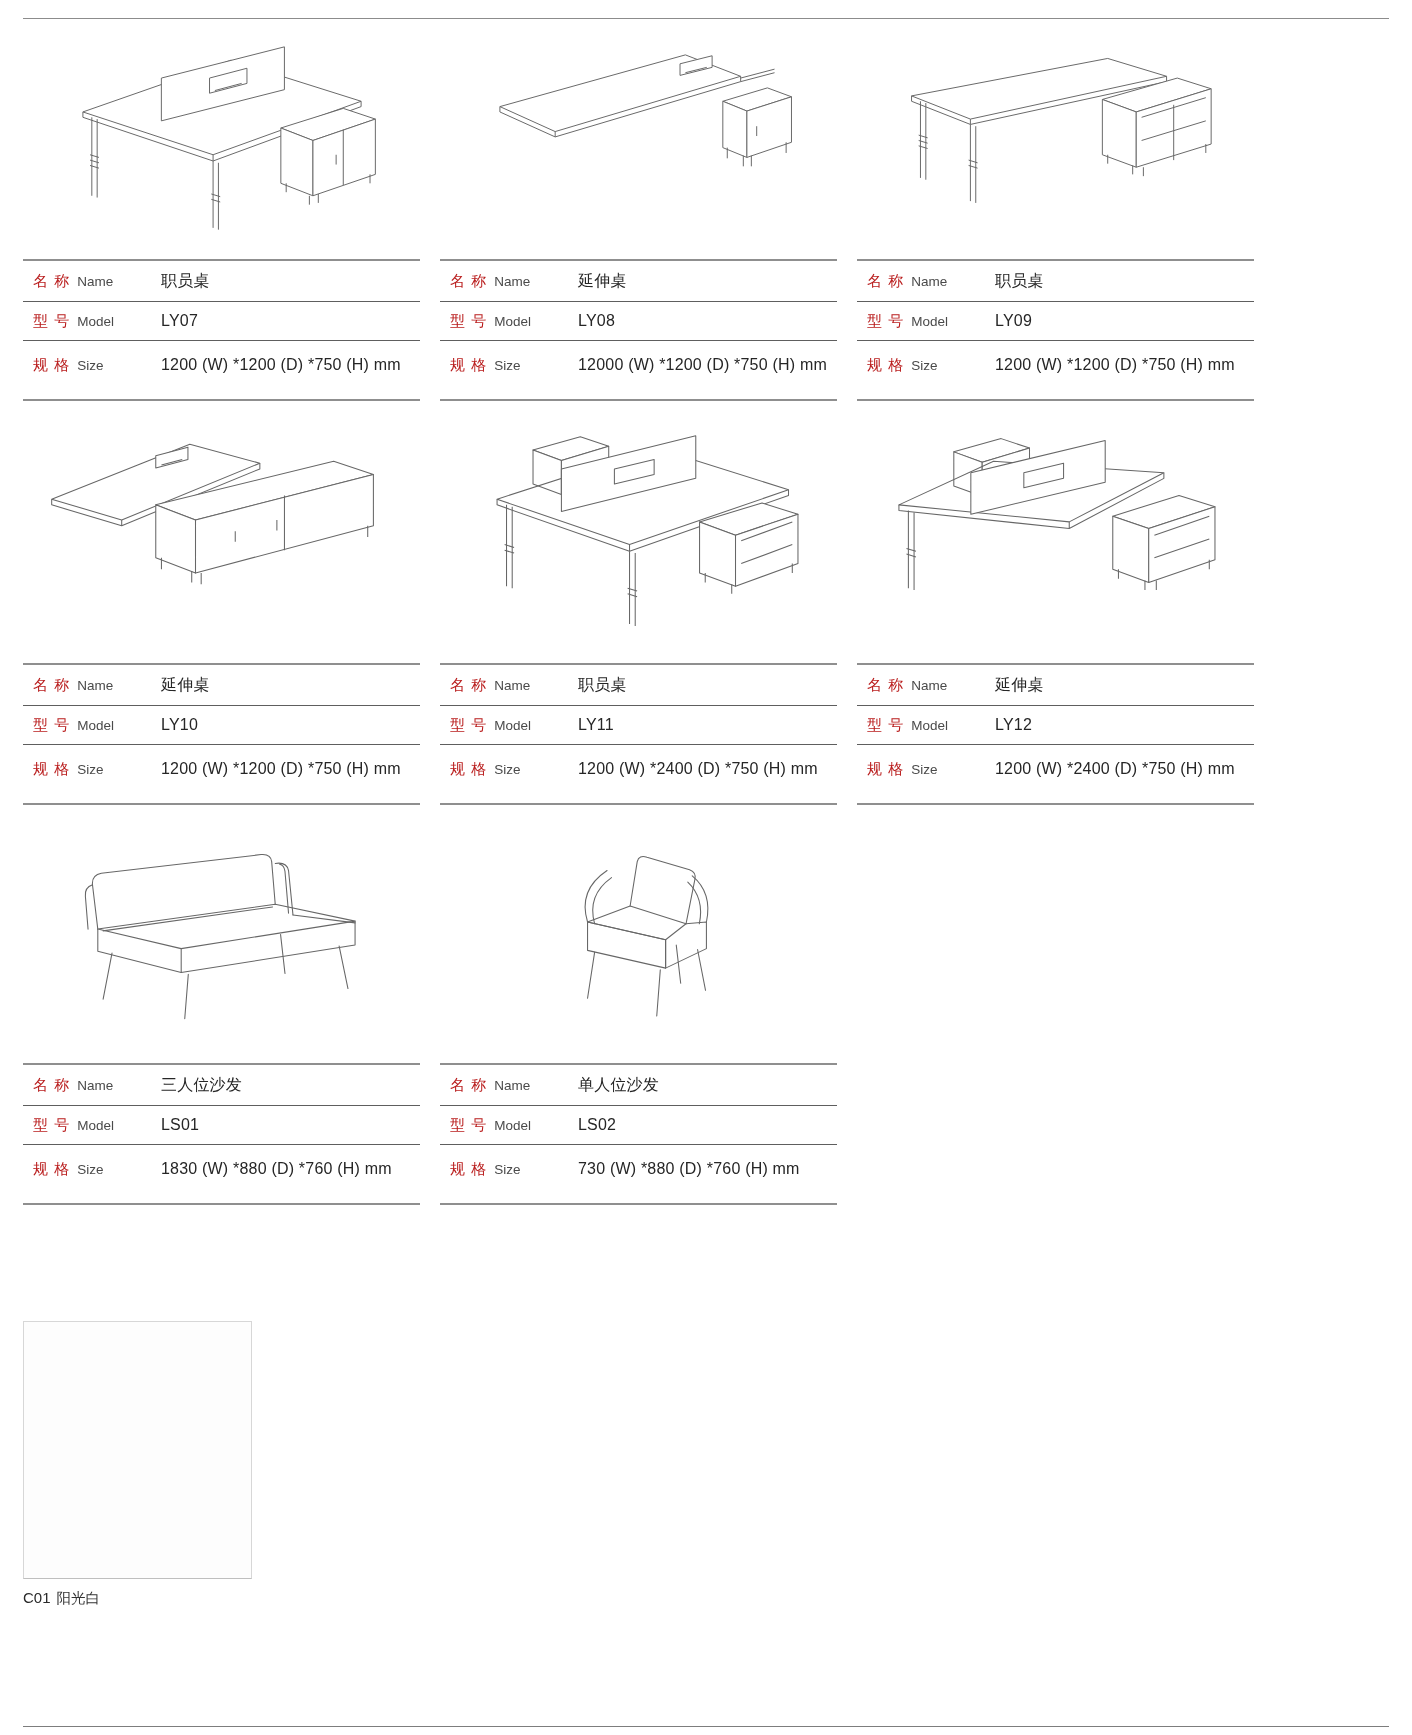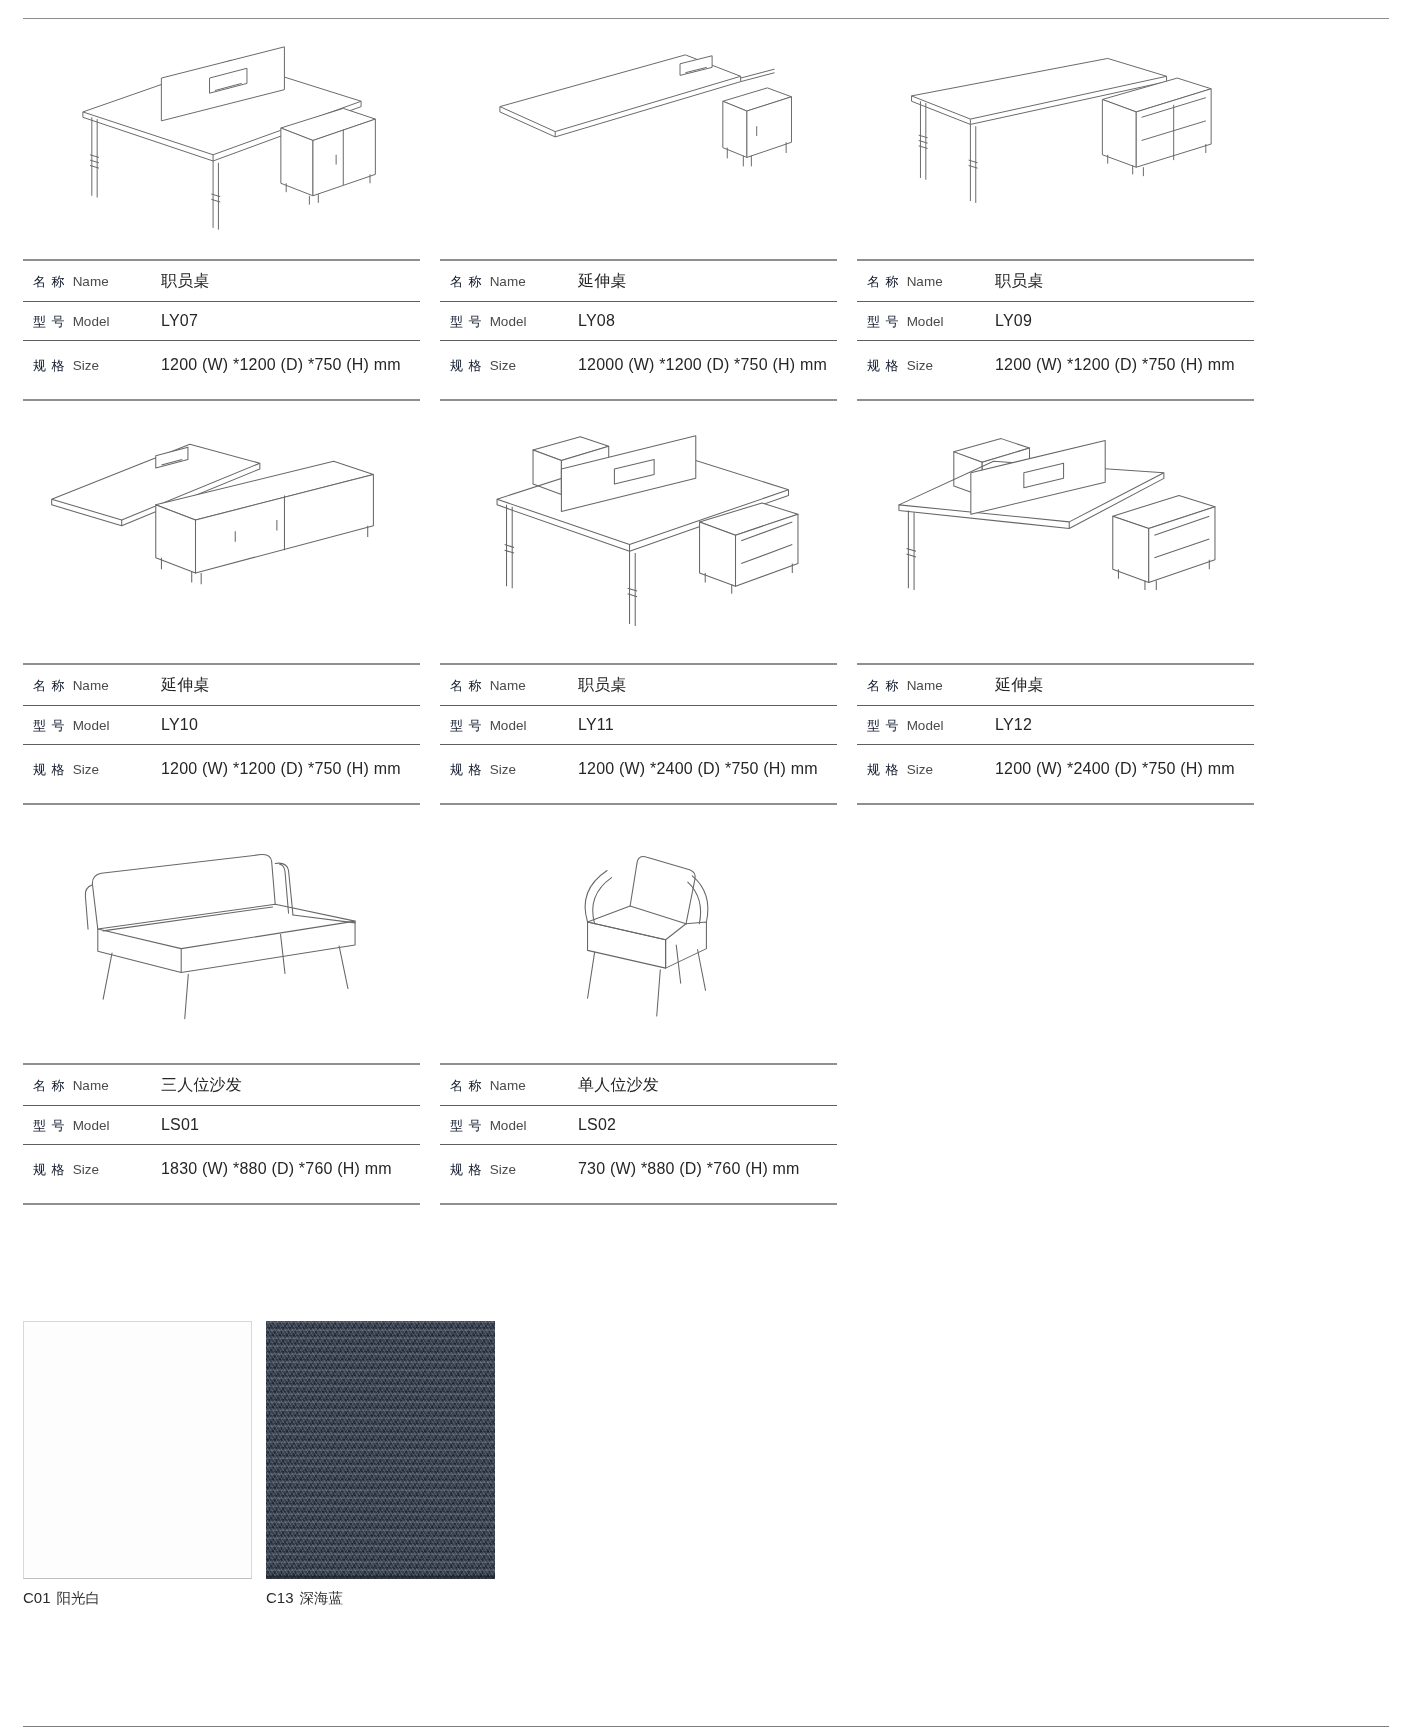--- a/index.html
+++ b/index.html
@@ -37,32 +37,32 @@
   .spec .row{
     display:flex;align-items:baseline;
     padding:10px 6px 9px 10px;
     border-bottom:1px solid #5e5e5e;
   }
   .spec .row.rsize{
     padding-top:15px;padding-bottom:24px;
     border-bottom:2px solid #8f8f8f;
   }
   .lab{flex:0 0 128px;white-space:nowrap;}
-  .lab .cn{font-size:13px;color:#0f172a;letter-spacing:1px;}
+  .lab .cn{font-size:15px;color:#b91c1c;letter-spacing:1px;}
   .lab .en{font-size:13.5px;color:#4a4a4a;margin-left:7px;text-align:center;}
   .val{flex:1;font-size:16px;color:#262626;letter-spacing:0.2px;white-space:nowrap;}
 
   .colour-section{margin-top:116px;}
   .colour-heading{
     font-family:"Liberation Serif","DejaVu Serif",serif;
     font-size:21px;color:#1c1c1c;letter-spacing:0.5px;
     padding-bottom:6px;
     border-bottom:1px solid #9a9a9a;
   }
-  .swatches{display:flex;gap:14px;margin-top:13px;}
+  .swatches{display:flex;gap:6px;margin-top:13px;}
   .swatch-block{display:flex;flex-direction:column;}
   .swatch{width:229px;height:258px;box-sizing:border-box;}
   .swatch.plain-white{border:1px solid #d7d7d7;border-bottom-color:#bfbfbf;}
   .swatch.fabric{
     background-color:#343e4a;
     background-image:
       repeating-linear-gradient(60deg, rgba(215,225,238,0.16) 0 1px, rgba(0,0,0,0) 1px 3px),
       repeating-linear-gradient(0deg, rgba(134,148,168,0.30) 0 1px, rgba(8,12,20,0.28) 3px 4px, rgba(0,0,0,0) 4px 8px),
       repeating-linear-gradient(120deg, rgba(12,17,27,0.38) 0 2px, rgba(0,0,0,0) 2px 6px);
     box-shadow:inset 0 -3px 0 rgba(5,8,14,0.45);
@@ -366,21 +366,17 @@
 
     <div class="cell r3"></div>
   </div>
 
   <div class="colour-section">
     <div class="swatches">
       <div class="swatch-block">
         <div class="swatch plain-white" style="background-color: rgb(253, 253, 253);"></div>
         <div class="swatch-label"><span class="sw-code">C01</span><span class="sw-name">阳光白</span></div>
       </div>
-      <div class="swatch-block">
-        <div class="swatch fabric" style="background-color: rgb(57, 66, 79);"></div>
-        <div class="swatch-label"><span class="sw-code">C13</span><span class="sw-name">深海蓝</span></div>
-      </div>
     </div>
   </div>
 
   <div class="rule-bottom"></div>
 </div>
 
 </body></html>

